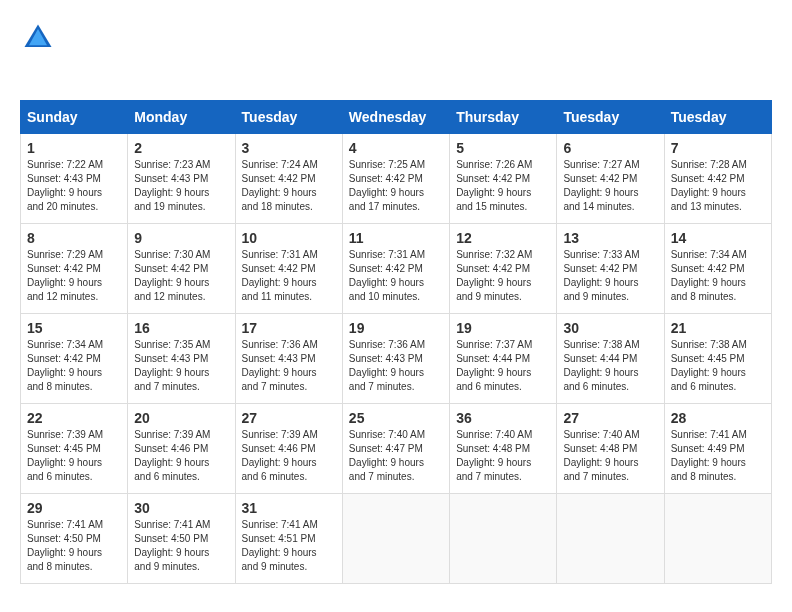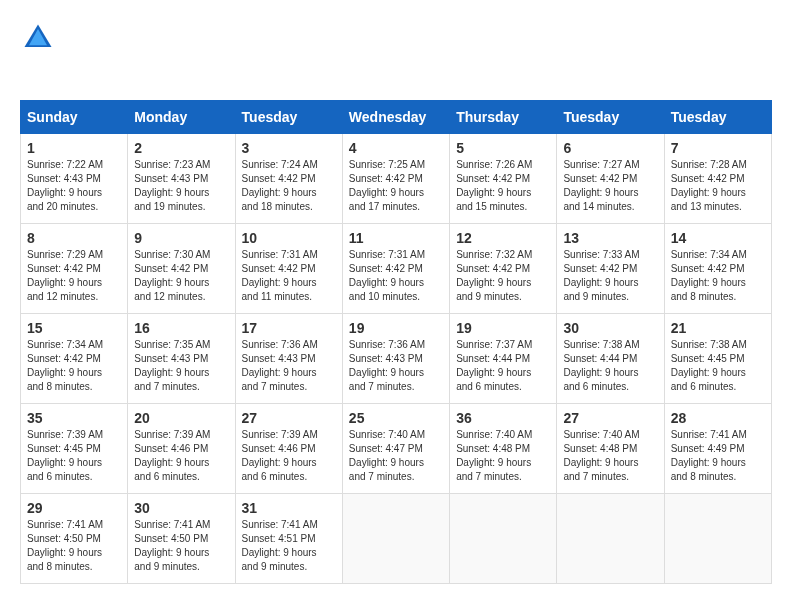--- a/index.html
+++ b/index.html
@@ -202,21 +202,21 @@
           <span class="day-num">30</span>
 <div class="day-info">Sunrise: 7:38 AM<br>Sunset: 4:44 PM<br>Daylight: 9 hours and 6 minutes.</div>
         </td>
         <td>
           <span class="day-num">21</span>
 <div class="day-info">Sunrise: 7:38 AM<br>Sunset: 4:45 PM<br>Daylight: 9 hours and 6 minutes.</div>
         </td>
       </tr>
       <tr>
         <td>
-          <span class="day-num">35</span>
+          <span class="day-num">22</span>
 <div class="day-info">Sunrise: 7:39 AM<br>Sunset: 4:45 PM<br>Daylight: 9 hours and 6 minutes.</div>
         </td>
         <td>
           <span class="day-num">20</span>
 <div class="day-info">Sunrise: 7:39 AM<br>Sunset: 4:46 PM<br>Daylight: 9 hours and 6 minutes.</div>
         </td>
         <td>
           <span class="day-num">27</span>
 <div class="day-info">Sunrise: 7:39 AM<br>Sunset: 4:46 PM<br>Daylight: 9 hours and 6 minutes.</div>
         </td>

